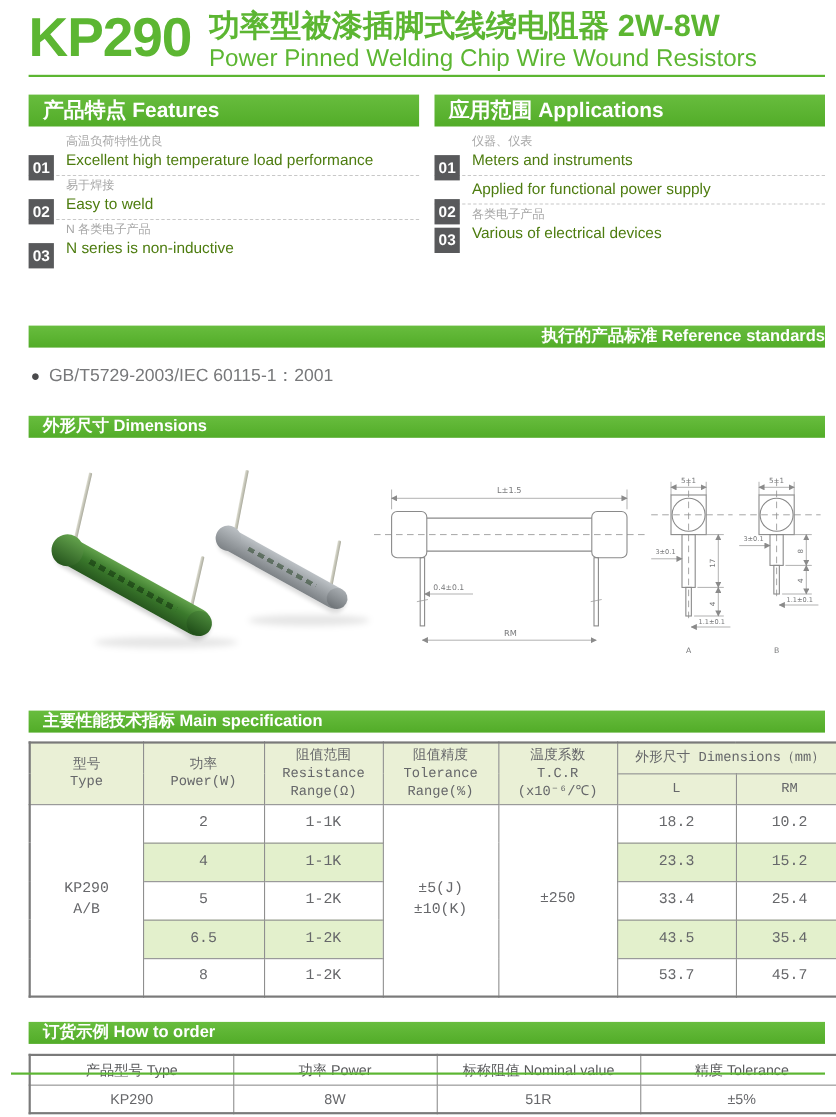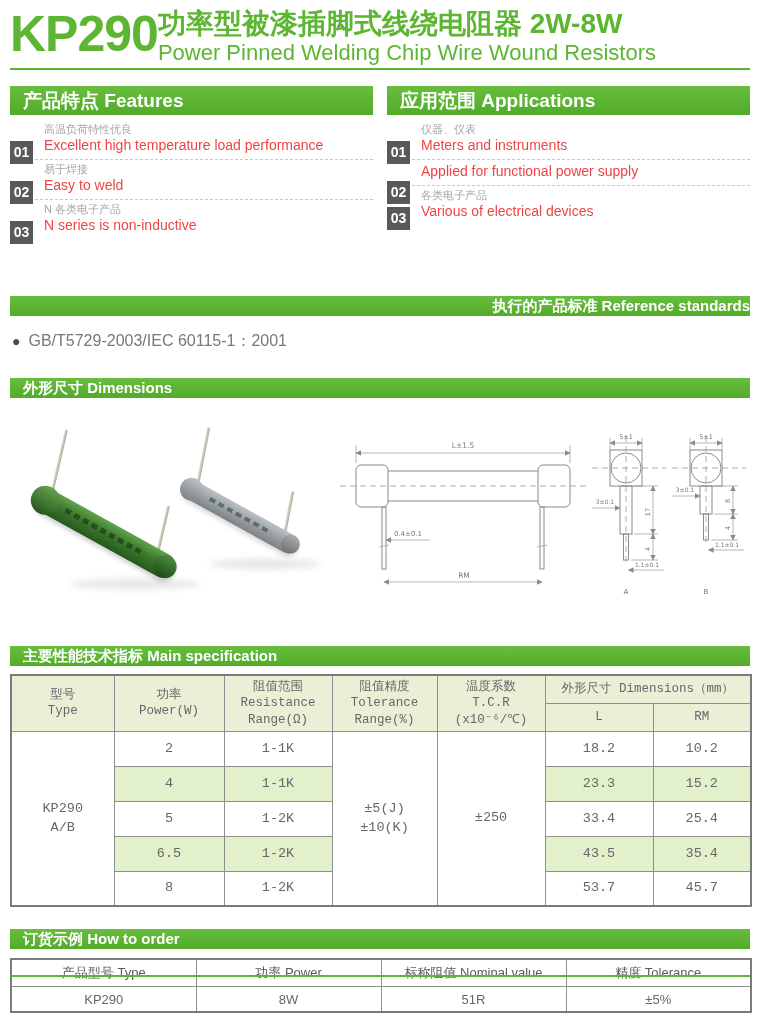--- a/index.html
+++ b/index.html
@@ -2,41 +2,41 @@
 <html style="--green: #5cb632; --bar-gradient-top: #68bd3e; --bar-gradient-bottom: #52ac28; --badge-bg: #58595b; --table-header-bg: #eaf0d6; --table-alt-row-bg: #e3f0cc; --resistor-green: #3b7a2c; --resistor-gray: #989da1;"><head>
 <meta charset="utf-8">
 <style>
   :root{
     --green:#5cb632; --green2:#4fa826; --bar-grad-top:#68bd3e; --bar-grad-bot:#52ac28;
     --badge:#58595b; --th-bg:#eaf0d6; --alt-bg:#e3f0cc; --txt:#66676a; --line:#8f8f8f;
   }
   *{margin:0;padding:0;box-sizing:border-box;}
   html,body{width:760px;height:1015px;background:#fff;overflow:hidden;
     font-family:"Liberation Sans","DejaVu Sans",sans-serif;}
-  .page{padding:6px 10px 0 10px;position:relative;height:980px;}
+  .page{padding:6px 10px 0 26px;position:relative;height:980px;}
 
   
   .hdr{display:flex;align-items:flex-start;border-bottom:2px solid var(--green);height:64px;}
   .model{font-size:50px;font-weight:bold;color:var(--green);line-height:56px;letter-spacing:-1px;}
-  .titles{padding-top:2px;}
+  .titles{margin-left:16px;padding-top:2px;}
   .t-zh{font-size:28px;font-weight:bold;color:var(--green);line-height:32px;}
   .t-en{font-size:22px;color:var(--green);line-height:26px;}
 
   
   .cols{display:flex;gap:14px;margin-top:16px;height:146px;}
   .col{flex:1;}
   .bar1{height:29px;background:linear-gradient(var(--bar-grad-top),var(--bar-grad-bot));
     color:#fff;font-size:19px;font-weight:bold;line-height:29px;padding-left:13px;}
   .items{margin-top:5px;}
   .item{position:relative;padding:2px 0 5px 34px;border-bottom:1px dashed #c8c8c8;}
   .item.last{border-bottom:none;}
   .badge{position:absolute;left:0;top:21px;width:23px;height:23px;background:var(--badge);
     color:#fff;font-size:14px;font-weight:bold;text-align:center;line-height:23px;}
   .zh{font-size:11px;color:#a6a6a6;line-height:14px;}
-  .en{font-size:14px;color:#ef4444;line-height:18px;}
+  .en{font-size:14px;color:#4d7c0f;line-height:18px;}
 
   
   .bar2{height:20px;background:linear-gradient(var(--bar-grad-top),var(--bar-grad-bot));
     color:#fff;font-size:15px;font-weight:bold;line-height:20px;padding-left:13px;}
   .m-std{margin-top:64px;text-align:right;}
   .std-line{margin:15px 0 0 2px;font-size:16px;color:#77787a;}
   .std-line .dot{color:#4a4a4c;font-size:14px;margin-right:8px;}
   .m-dim{margin-top:26px;}
 
   

